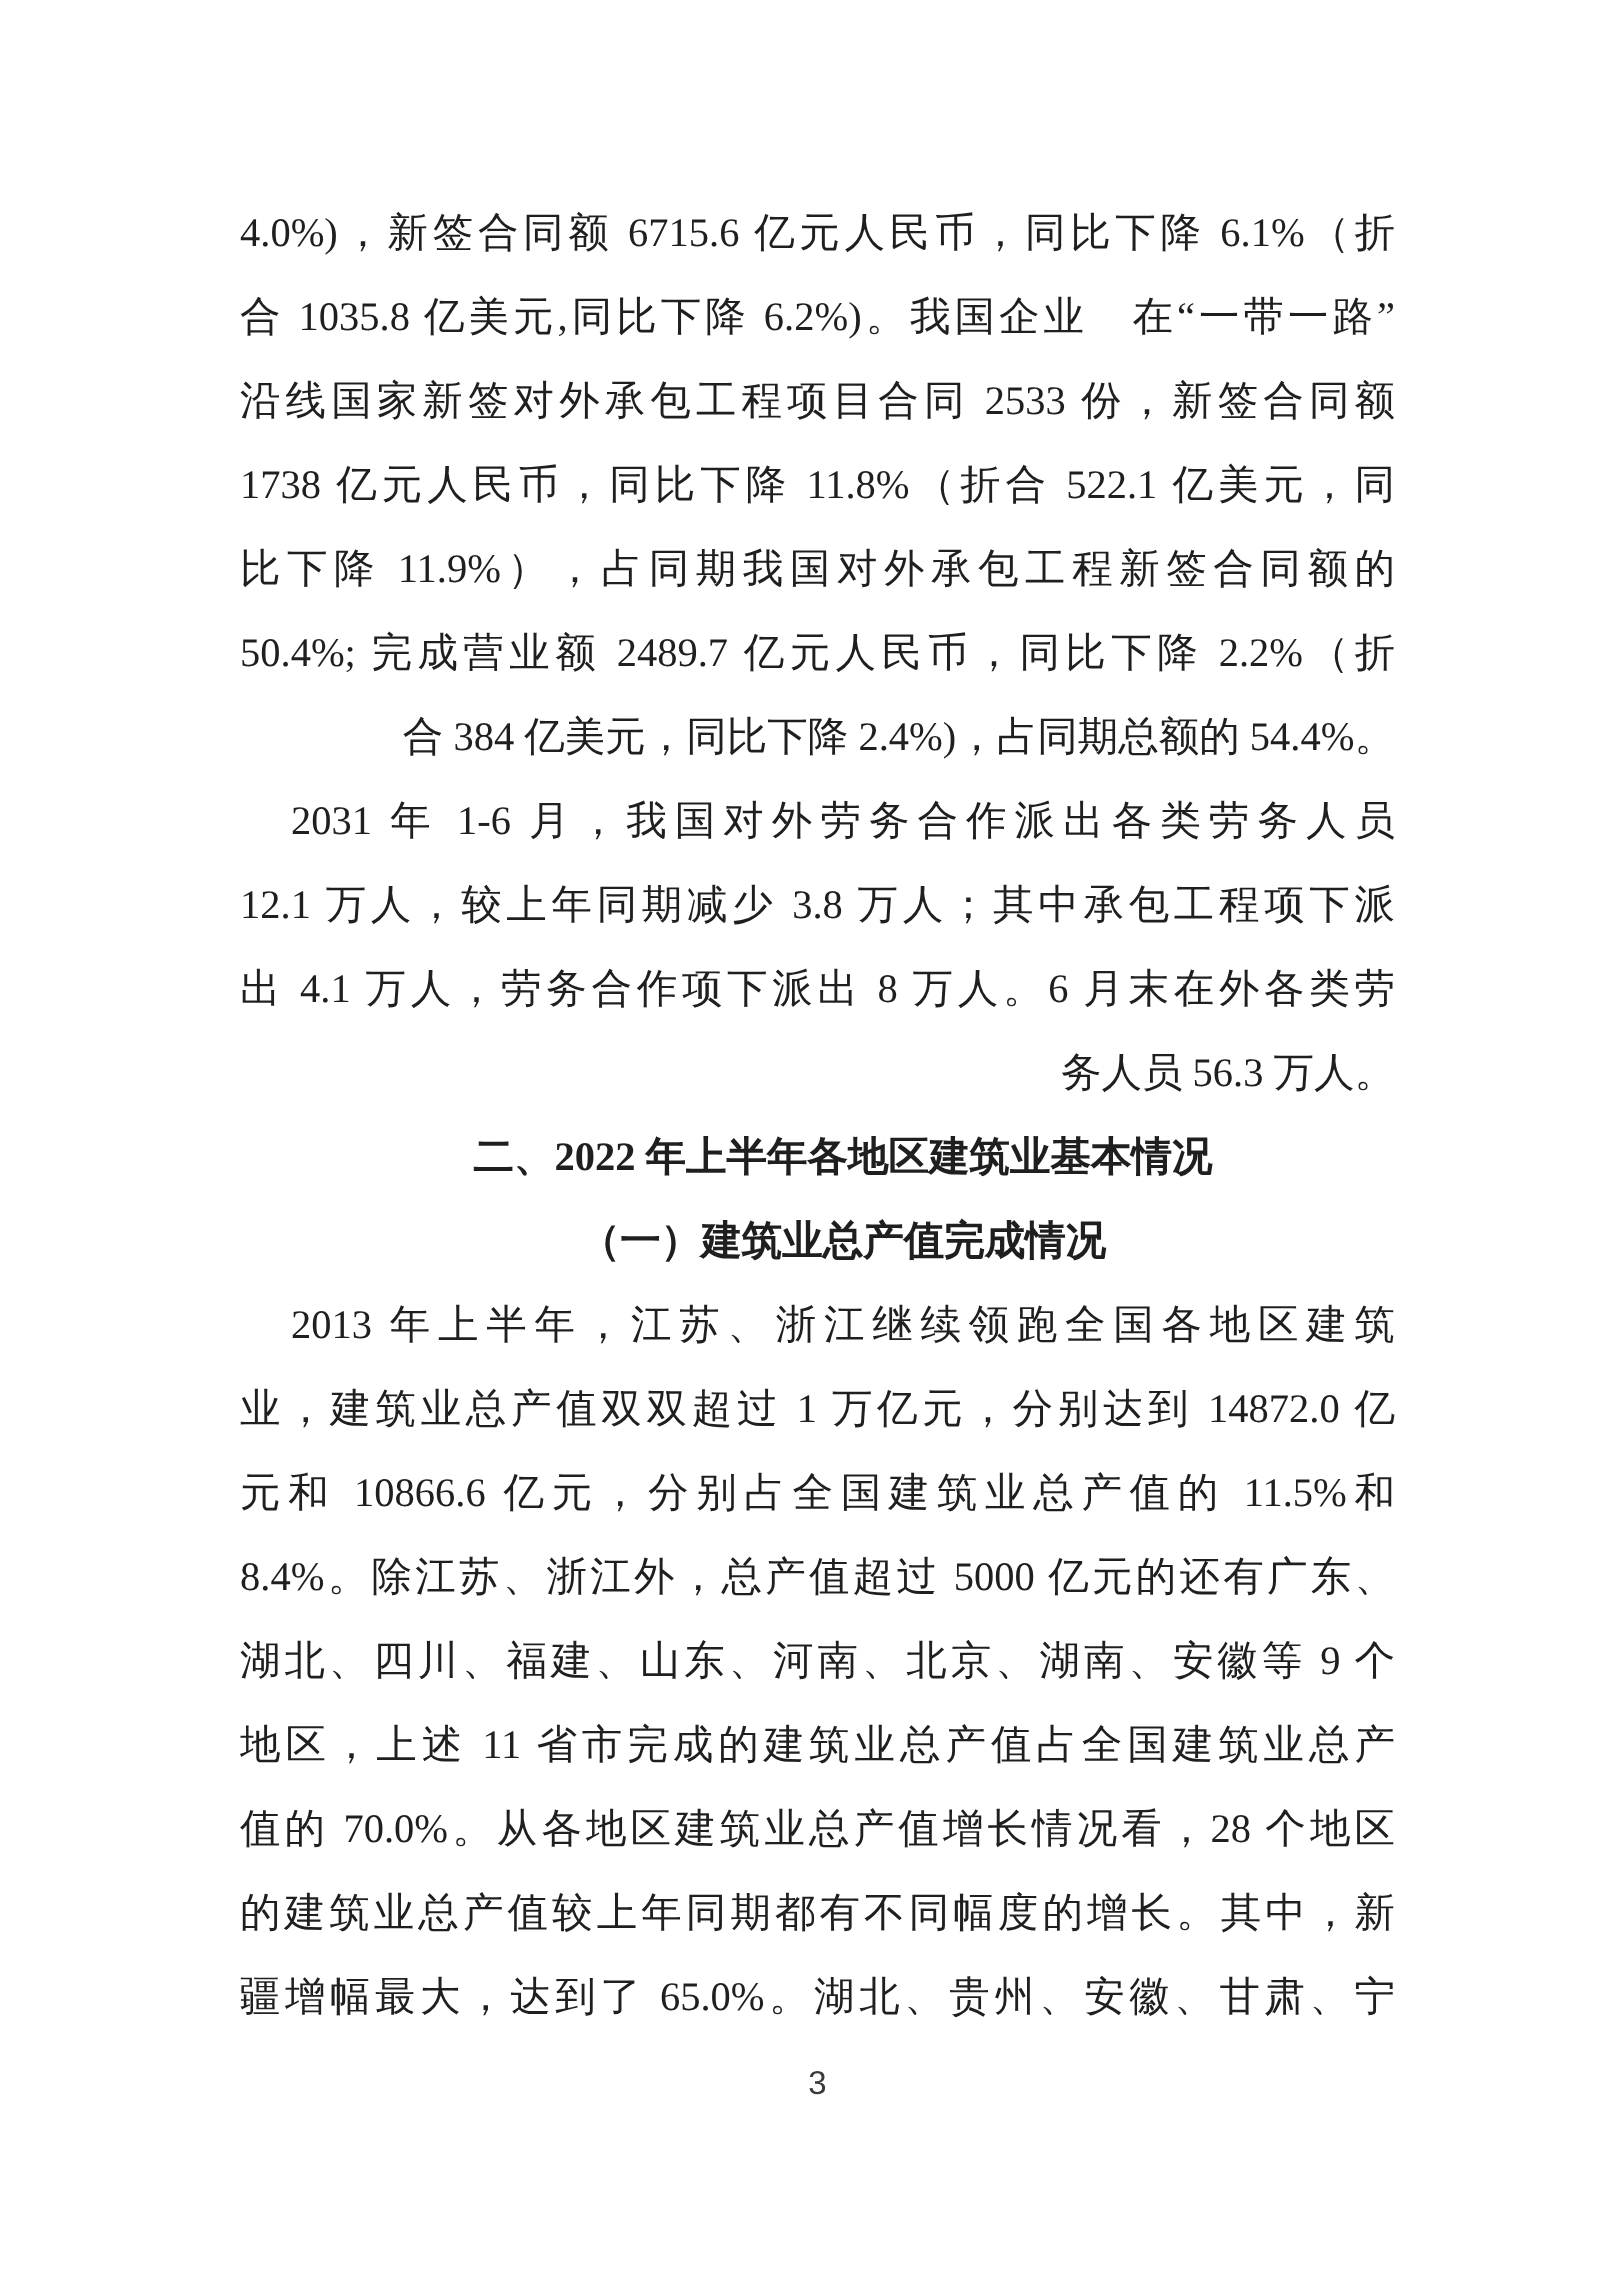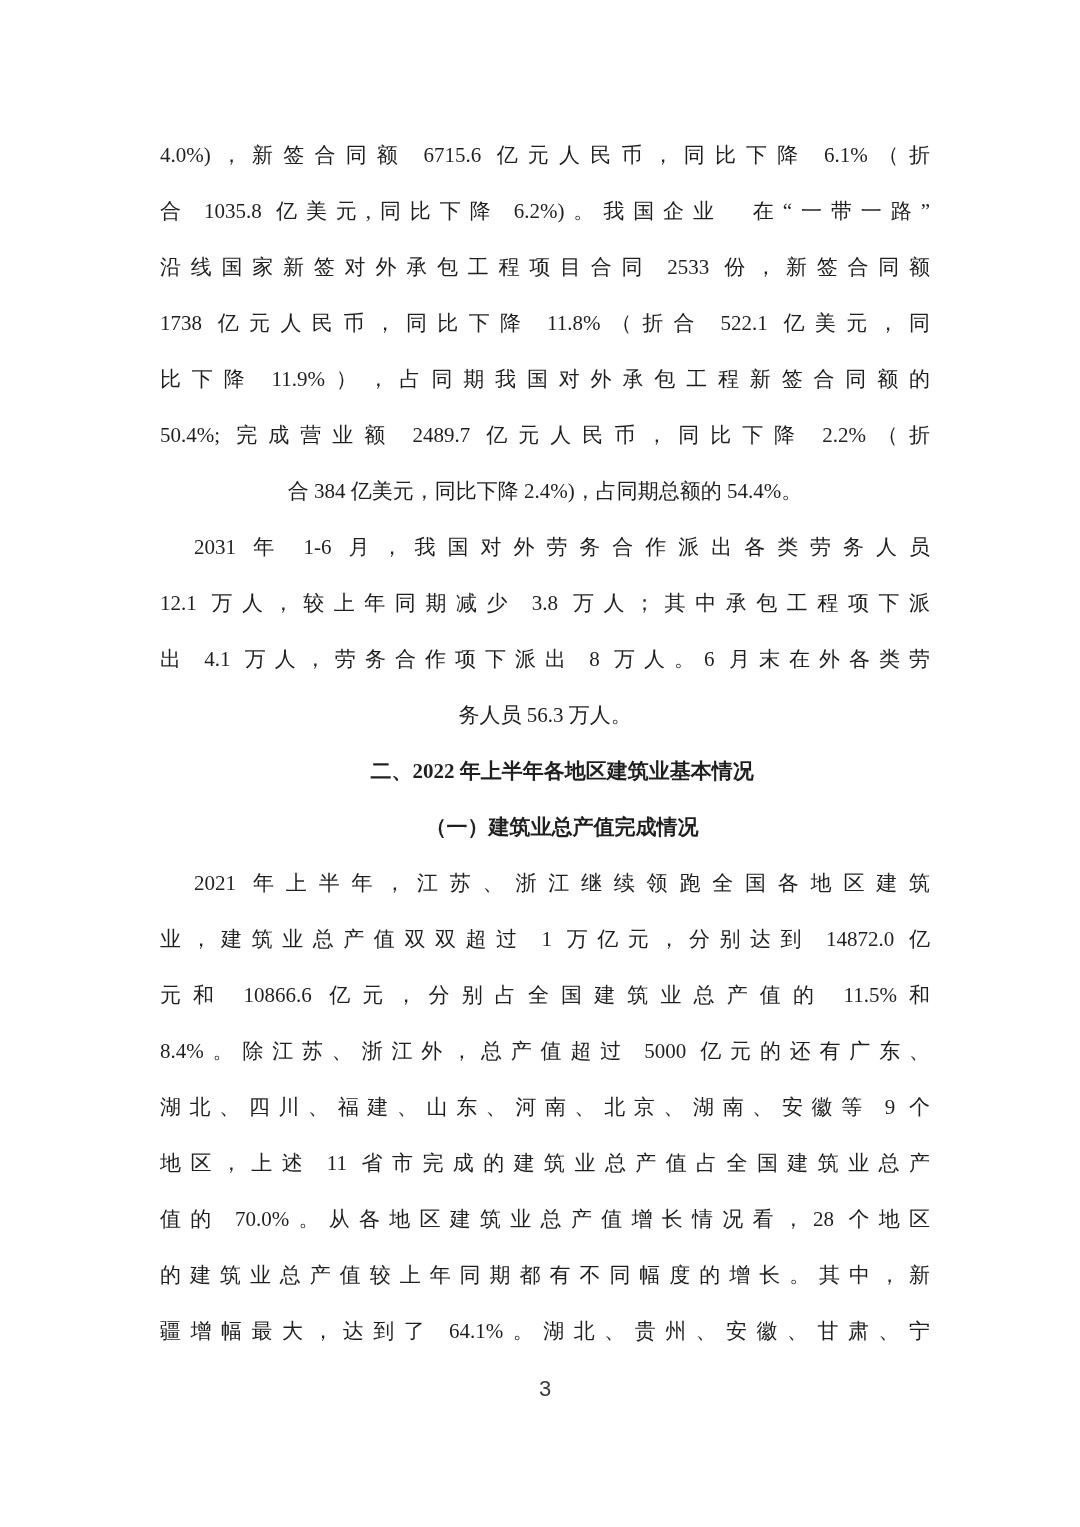--- a/index.html
+++ b/index.html
@@ -16,21 +16,21 @@
     box-sizing: border-box;
     padding: 127px 150px 0 160px;
     font-family: "Liberation Serif", "DejaVu Serif", serif;
     color: #1f1f1f;
     overflow: hidden;
   }
   .text-block {
     width: 770px;
   }
   .line {
-    font-size: 21px;
+    font-size: 27px;
     line-height: 56px;
     height: 56px;
     white-space: normal;
     overflow: visible;
     font-family: Liberation Serif, serif;
   }
   
   .line.body {
     text-align: justify;
     text-align-last: justify;
@@ -38,21 +38,21 @@
   }
   
   .line.body-indent {
     text-align: justify;
     text-align-last: justify;
     text-justify: inter-character;
     padding-left: 34px;
   }
   
   .line.body-end {
-    text-align: center;
+    text-align: right;
   }
   
   .line.heading {
     font-weight: 700;
     padding-left: 34px;
     text-align: center;
   }
   .page-number {
     margin-top: 16px;
     width: 770px;
@@ -74,24 +74,24 @@
       <div class="line body">1738 亿元人民币，同比下降 11.8%（折合 522.1 亿美元，同</div>
       <div class="line body">比下降 11.9%），占同期我国对外承包工程新签合同额的</div>
       <div class="line body">50.4%; 完成营业额 2489.7 亿元人民币，同比下降 2.2%（折</div>
       <div class="line body-end">合 384 亿美元，同比下降 2.4%)，占同期总额的 54.4%。</div>
       <div class="line body-indent">2031 年 1-6 月，我国对外劳务合作派出各类劳务人员</div>
       <div class="line body">12.1 万人，较上年同期减少 3.8 万人；其中承包工程项下派</div>
       <div class="line body">出 4.1 万人，劳务合作项下派出 8 万人。6 月末在外各类劳</div>
       <div class="line body-end">务人员 56.3 万人。</div>
       <div class="line heading">二、2022 年上半年各地区建筑业基本情况</div>
       <div class="line heading">（一）建筑业总产值完成情况</div>
-      <div class="line body-indent">2021 年上半年，江苏、浙江继续领跑全国各地区建筑</div>
+      <div class="line body-indent">2013 年上半年，江苏、浙江继续领跑全国各地区建筑</div>
       <div class="line body">业，建筑业总产值双双超过 1 万亿元，分别达到 14872.0 亿</div>
       <div class="line body">元和 10866.6 亿元，分别占全国建筑业总产值的 11.5%和</div>
       <div class="line body">8.4%。除江苏、浙江外，总产值超过 5000 亿元的还有广东、</div>
       <div class="line body">湖北、四川、福建、山东、河南、北京、湖南、安徽等 9 个</div>
       <div class="line body">地区，上述 11 省市完成的建筑业总产值占全国建筑业总产</div>
       <div class="line body">值的 70.0%。从各地区建筑业总产值增长情况看，28 个地区</div>
       <div class="line body">的建筑业总产值较上年同期都有不同幅度的增长。其中，新</div>
-      <div class="line body">疆增幅最大，达到了 64.1%。湖北、贵州、安徽、甘肃、宁</div>
+      <div class="line body">疆增幅最大，达到了 65.0%。湖北、贵州、安徽、甘肃、宁</div>
     </div>
   <div class="page-number">3</div>
 </div>
 
 </body></html>

